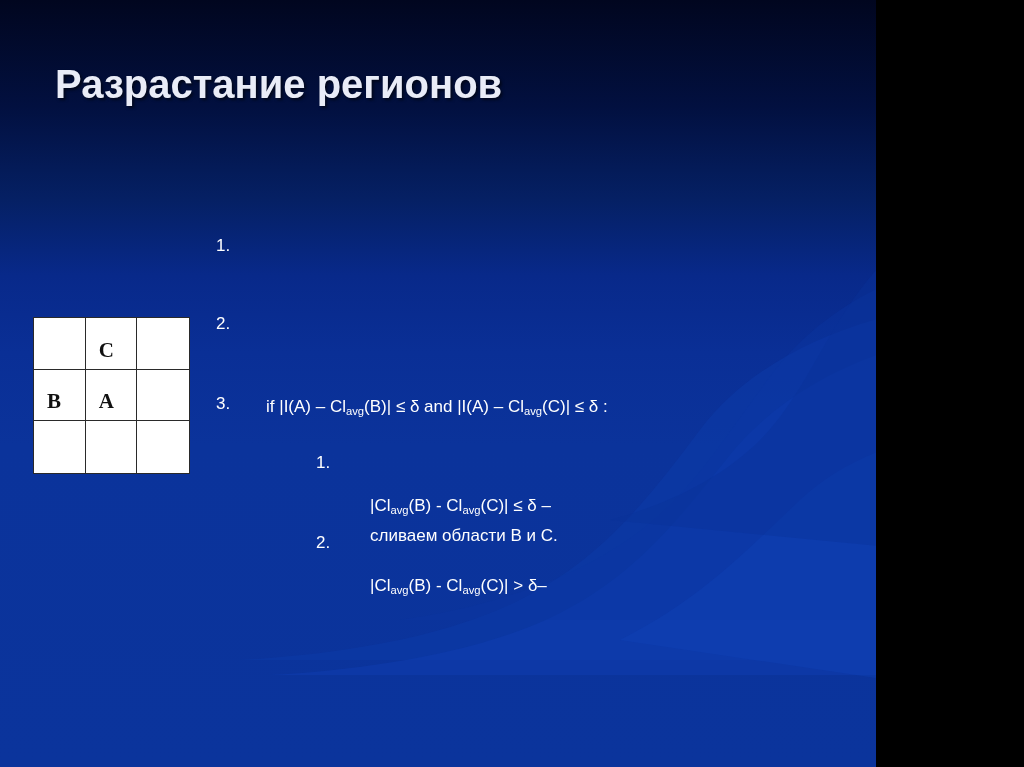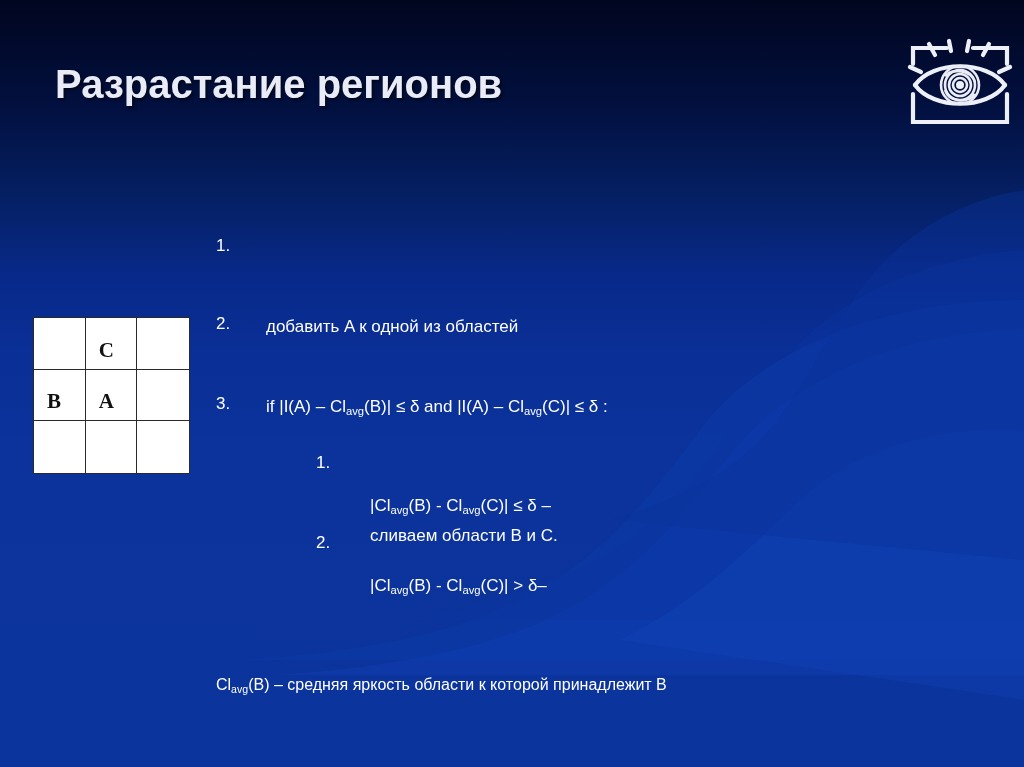--- a/index.html
+++ b/index.html
@@ -2,21 +2,21 @@
 <html><head>
 <meta charset="utf-8">
 <style>
   html, body {
     margin: 0;
     padding: 0;
     background: #000000;
   }
   #slide {
     position: relative;
-    width: 1024px;
+    width: 876px;
     height: 767px;
     overflow: hidden;
     font-family: "Liberation Sans", sans-serif;
     background: linear-gradient(to bottom,
         #01061f 0%,
         #021040 14%,
         #052064 26%,
         #08298a 36%,
         #0a2f96 46%,
         #0b339b 58%,
@@ -207,21 +207,20 @@
 
   <div class="li lvl1" style="left:216px; top:236px;">
     <span class="num">1.</span>
     <div class="body">
     </div>
   </div>
 
   <div class="li lvl1" style="left:216px; top:314px;">
     <span class="num">2.</span>
     <div class="body">
-      <div>добавить A к одной из областей</div>
     </div>
   </div>
 
   <div class="li lvl1" style="left:216px; top:394px;">
     <span class="num">3.</span>
     <div class="body">
       <div><span>if |I(A) – Cl</span><sub>avg</sub><span>(B)| ≤ δ and |I(A) – Cl</span><sub>avg</sub><span>(C)| ≤ δ :</span></div>
     </div>
   </div>
 
@@ -234,17 +233,14 @@
   </div>
 
   <div class="li lvl2" style="left:316px; top:533px;">
     <span class="num">2.</span>
     <div class="body">
       <div><span>|Cl</span><sub>avg</sub><span>(B) - Cl</span><sub>avg</sub><span>(C)| &gt; δ–</span></div>
     </div>
   </div>
 
 
-  <div class="legend" style="top:676px;">
-    <span>Cl</span><sub>avg</sub><span>(B) – средняя яркость области к которой принадлежит B</span>
-  </div>
 
 </div>
 
 </body></html>

